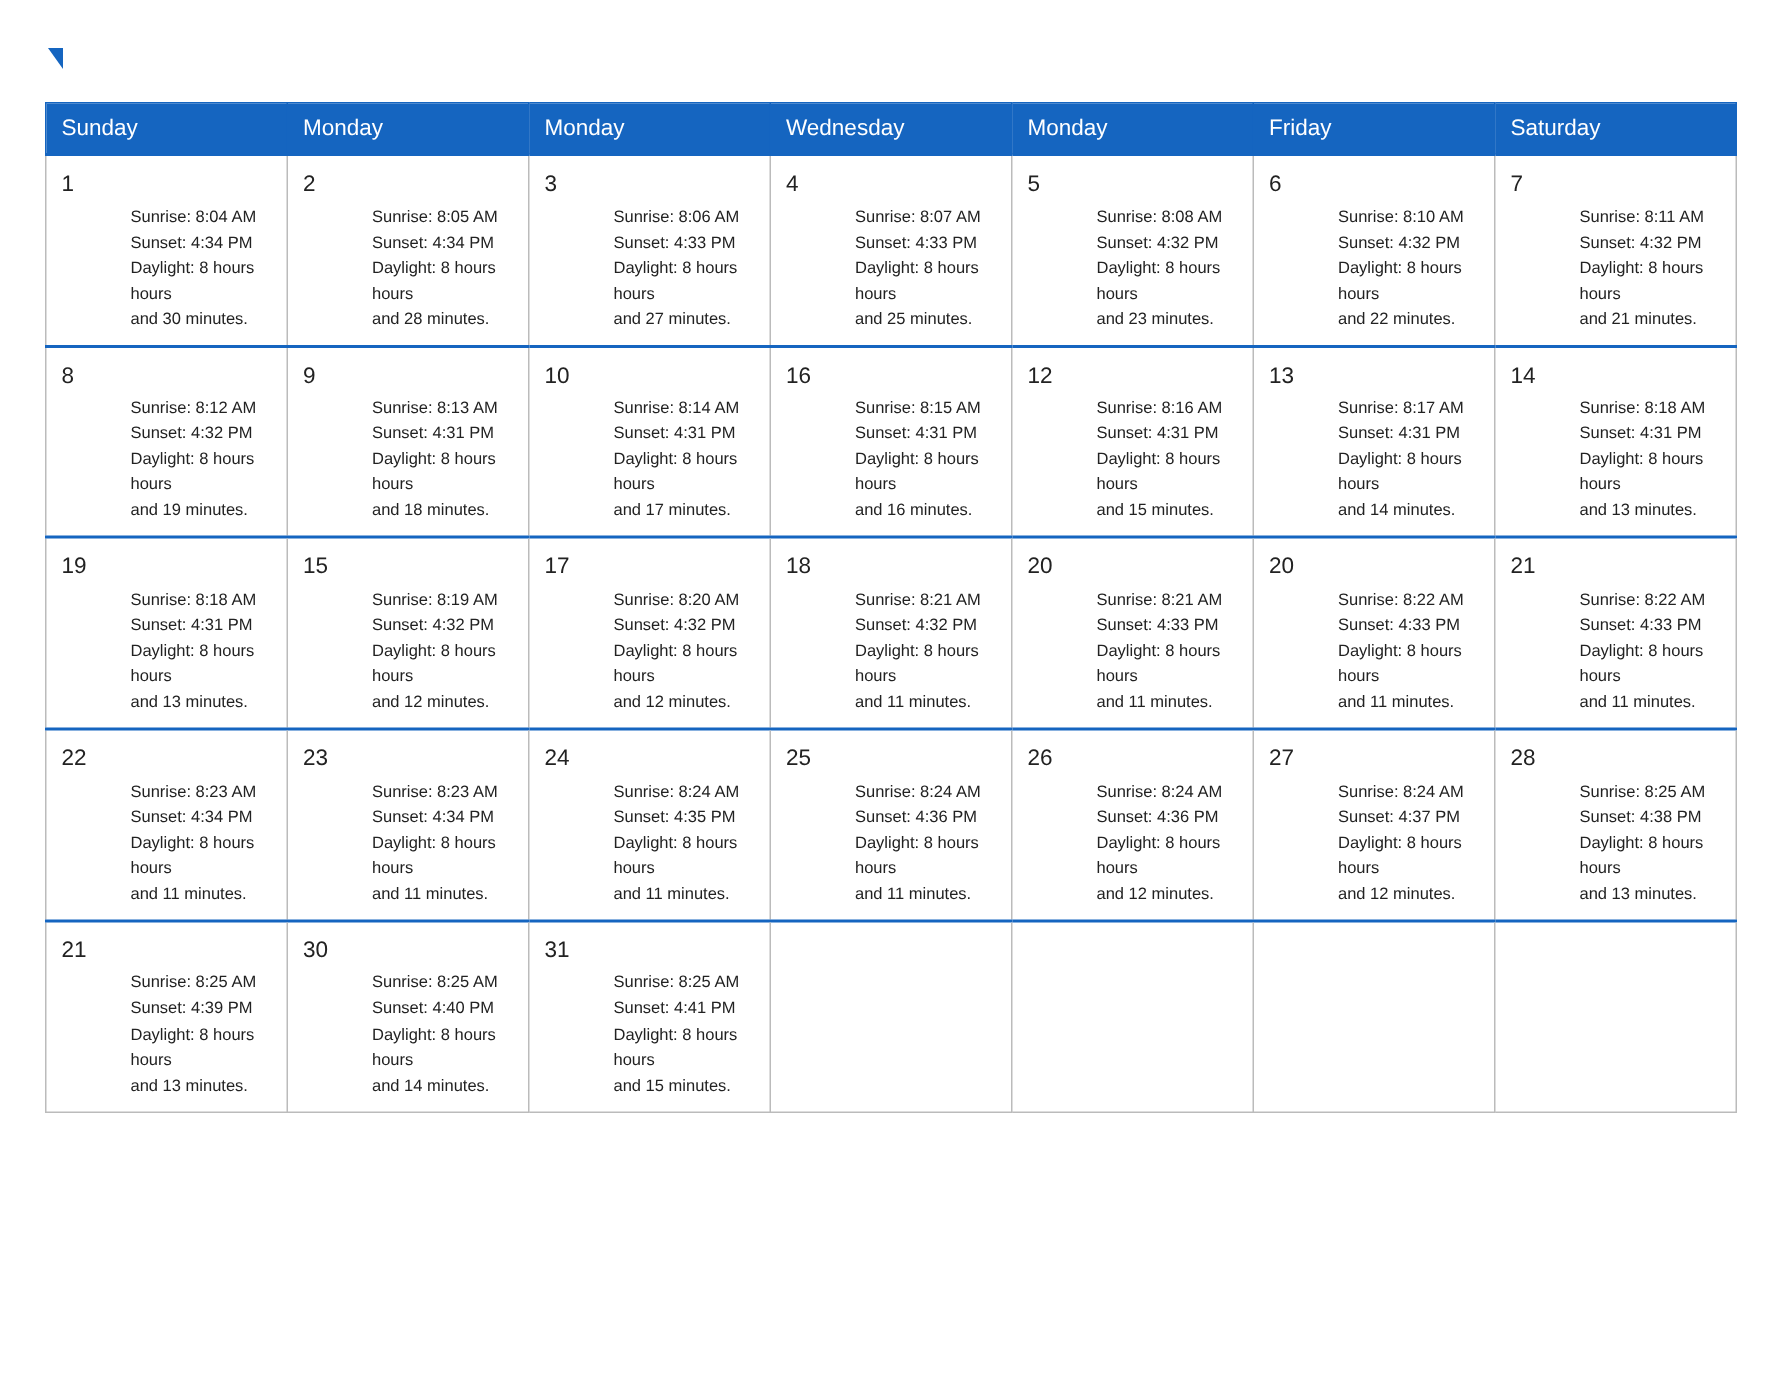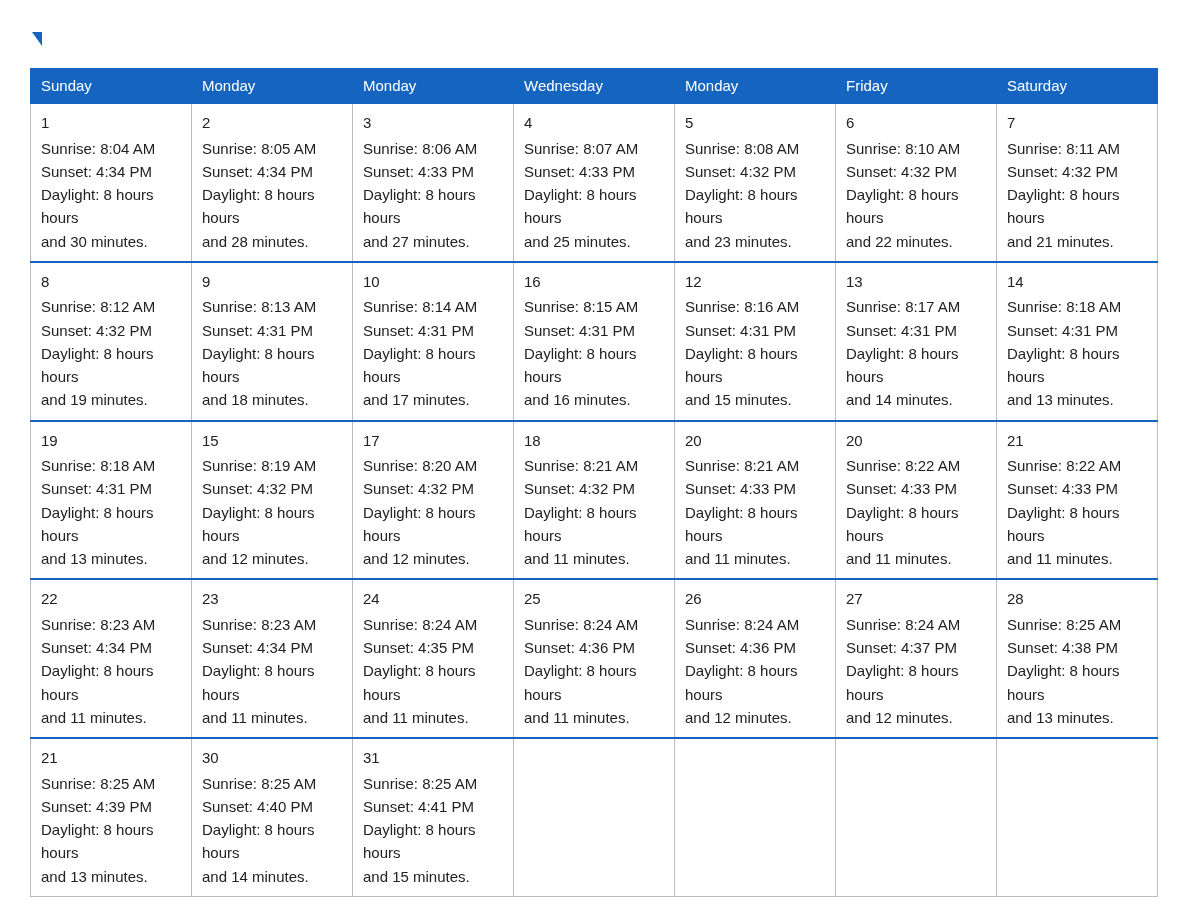--- a/index.html
+++ b/index.html
@@ -82,23 +82,24 @@
     .calendar tr td {
       border-top: 2px solid #1565c0;
     }
     .day-num {
       font-size: 15px;
       font-weight: normal;
       display: block;
       margin-bottom: 2px;
     }
     .day-info {
-      font-size: 15px;
+      font-size: 11px;
       color: #222;
       line-height: 1.55;
+      margin-left: 46px;
     }
     .empty-cell {
       background: #fff;
     }
   </style>
 </head>
 <body>
 
 <div class="header">
   <div class="logo">

